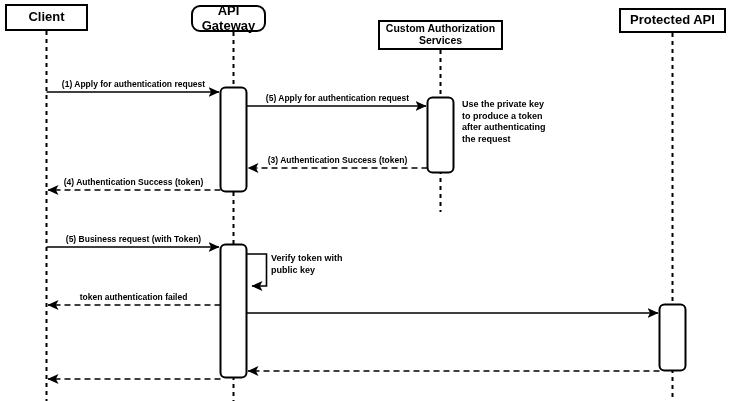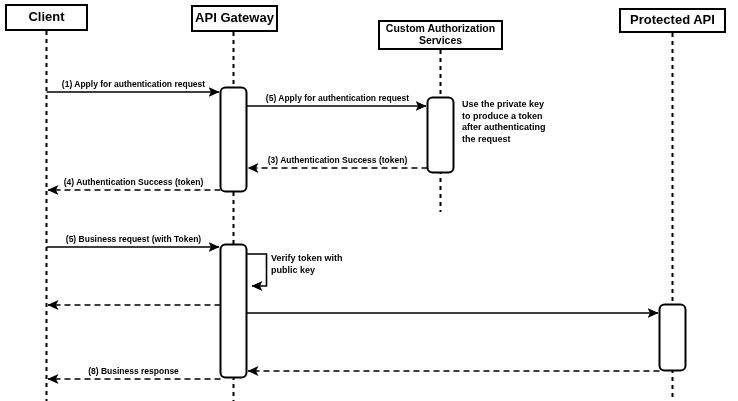--- a/index.html
+++ b/index.html
@@ -75,33 +75,33 @@
     <path d="M246.5,254 L266.5,254 L266.5,286 L252,286" fill="none" stroke="#000" stroke-width="1.6" marker-end="url(#ah)"></path>
     <line x1="220.5" y1="305" x2="48" y2="305" stroke="#000" stroke-width="1.6" stroke-dasharray="6 4" marker-end="url(#ah)"></line>
     <line x1="246.5" y1="313" x2="658" y2="313" stroke="#000" stroke-width="1.6" marker-end="url(#ah)"></line>
     <line x1="659.5" y1="371" x2="248" y2="371" stroke="#000" stroke-width="1.6" stroke-dasharray="6 4" marker-end="url(#ah)"></line>
     <line x1="220.5" y1="379" x2="48" y2="379" stroke="#000" stroke-width="1.6" stroke-dasharray="6 4" marker-end="url(#ah)"></line>
   </svg>
 
   <div class="pbox" style="left:5px; top:4px; width:83px; height:27px;">
     <span>Client</span>
   </div>
-  <div class="pbox" style="left:191px; top:5px; width:87px; height:27px;">
+  <div class="pbox" style="left:191px; top:5px; width:75px; height:27px;border-radius:9px;">
     <span>API Gateway</span>
   </div>
   <div class="pbox small" style="left:378px; top:20px; width:125px; height:30px;">
     <span>Custom Authorization Services</span>
   </div>
   <div class="pbox" style="left:619px; top:8px; width:107px; height:25px;">
     <span>Protected API</span>
   </div>
 
   <div class="mlabel" style="left:36px; top:79px; width:195px;">(1) Apply for authentication request</div>
   <div class="mlabel" style="left:240px; top:93px; width:195px;">(5) Apply for authentication request</div>
   <div class="mlabel" style="left:240px; top:155px; width:195px;">(3) Authentication Success (token)</div>
   <div class="mlabel" style="left:36px; top:177px; width:195px;">(4) Authentication Success (token)</div>
   <div class="mlabel" style="left:36px; top:234px; width:195px;">(5) Business request (with Token)</div>
-  <div class="mlabel" style="left:36px; top:366px; width:195px;">(8) Business response</div>
+  <div class="mlabel" style="left:36px; top:292px; width:195px;">token authentication failed</div>
 
   <div class="note" style="left:271px; top:253px; width:82px;">Verify token with public key</div>
   <div class="note" style="left:462px; top:99px; width:86px;">Use the private key to produce a token after authenticating the request</div>
 
 </div>
 
 </body></html>

